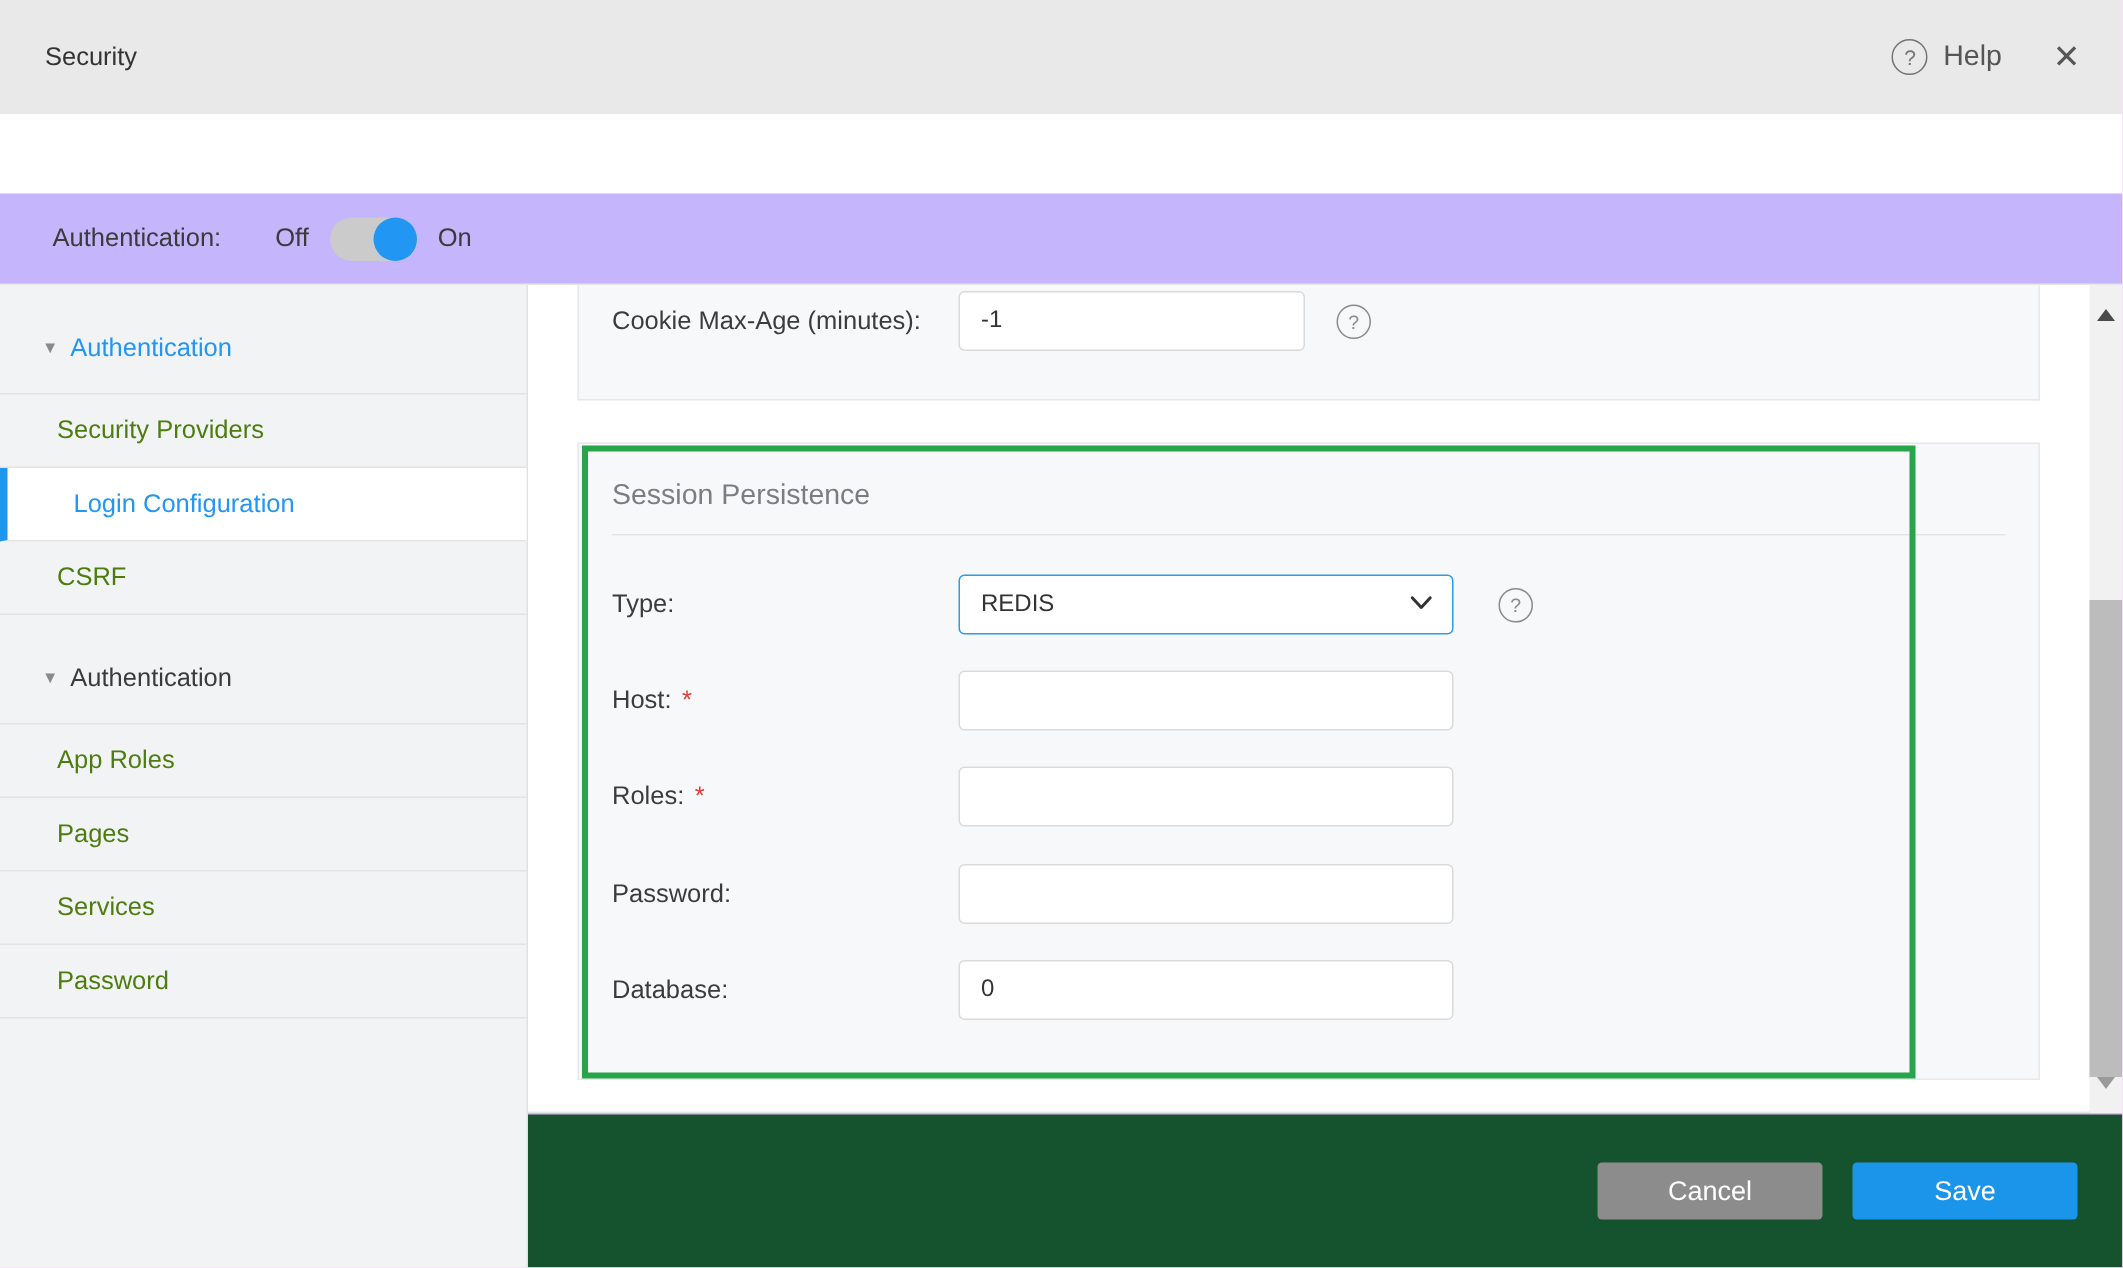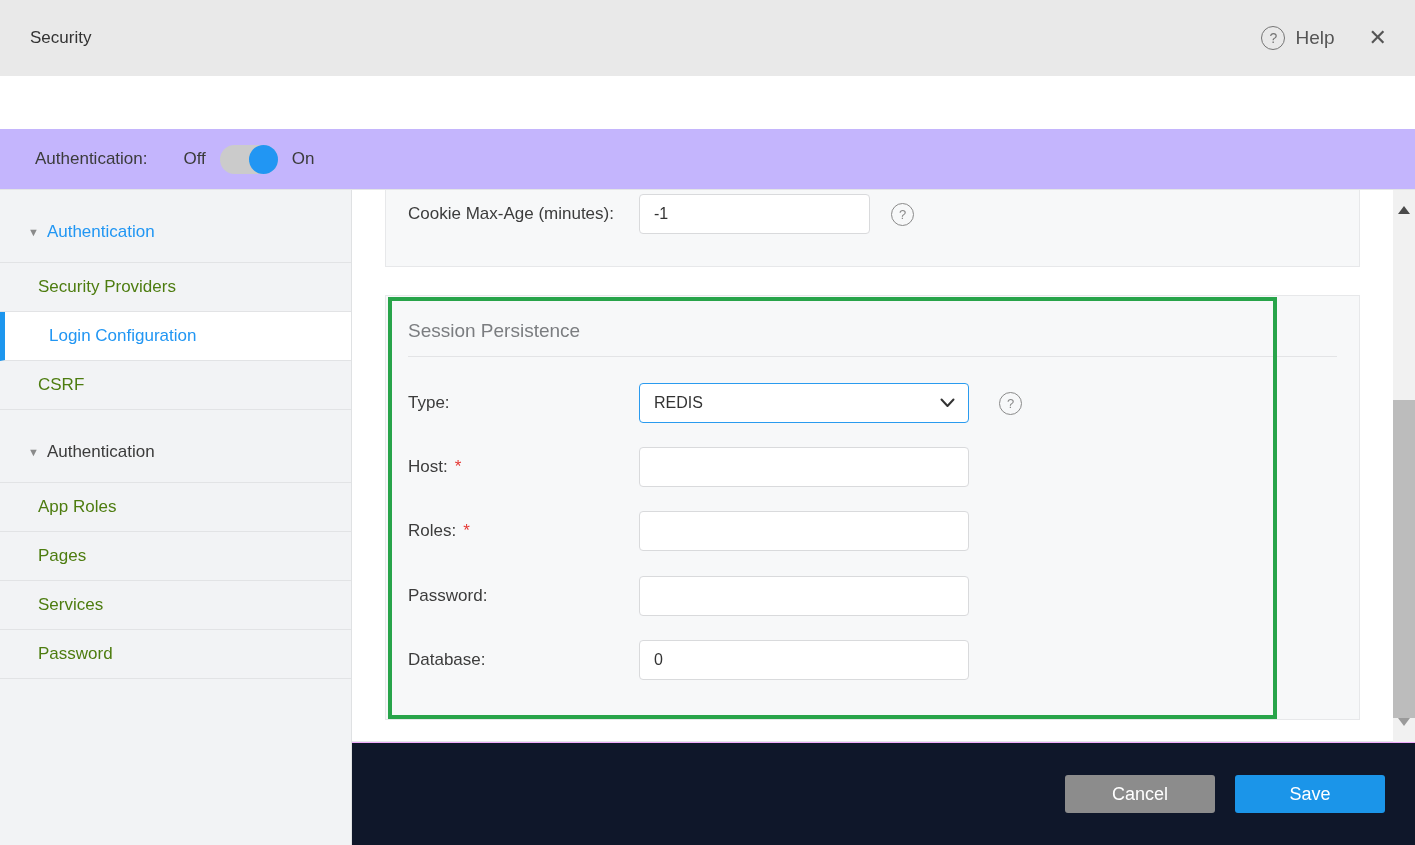--- a/index.html
+++ b/index.html
@@ -62,21 +62,21 @@
   .green-box { position:absolute; left:36px; top:107px; width:889px; height:422px; border:4px solid #28a44a; z-index:5; pointer-events:none; }
 
   
   .sbar { position:absolute; right:0; top:0; width:22px; height:552px; background:#f1f1f1; }
   .sbar .arrow-up, .sbar .arrow-dn { position:absolute; left:50%; transform:translateX(-50%); width:0; height:0; border-left:6px solid transparent; border-right:6px solid transparent; cursor:pointer; }
   .sbar .arrow-up { top:16px; border-bottom:8px solid #4a4a4a; }
   .sbar .arrow-dn { bottom:16px; border-top:8px solid #9a9a9a; }
   .sbar .thumb { position:absolute; left:0; top:210px; width:22px; height:318px; background:#bcbcbc; cursor:pointer; }
 
   
-  .footer { position:absolute; left:352px; top:743px; width:1063px; height:102px; background:#0f172a; }
+  .footer { position:absolute; left:352px; top:743px; width:1063px; height:102px; background:#14532d; }
   .footer .btns { position:absolute; right:30px; top:32px; display:flex; gap:20px; }
   .btn { width:150px; height:38px; border:none; border-radius:3px; font-size:18px; color:#fff; cursor:pointer; font-family:"Liberation Sans", sans-serif; }
   .btn.cancel { background:#8c8c8c; }
   .btn.save { background:#1b95e9; }
 </style>
 </head>
 <body>
 
 <div id="app">
 

